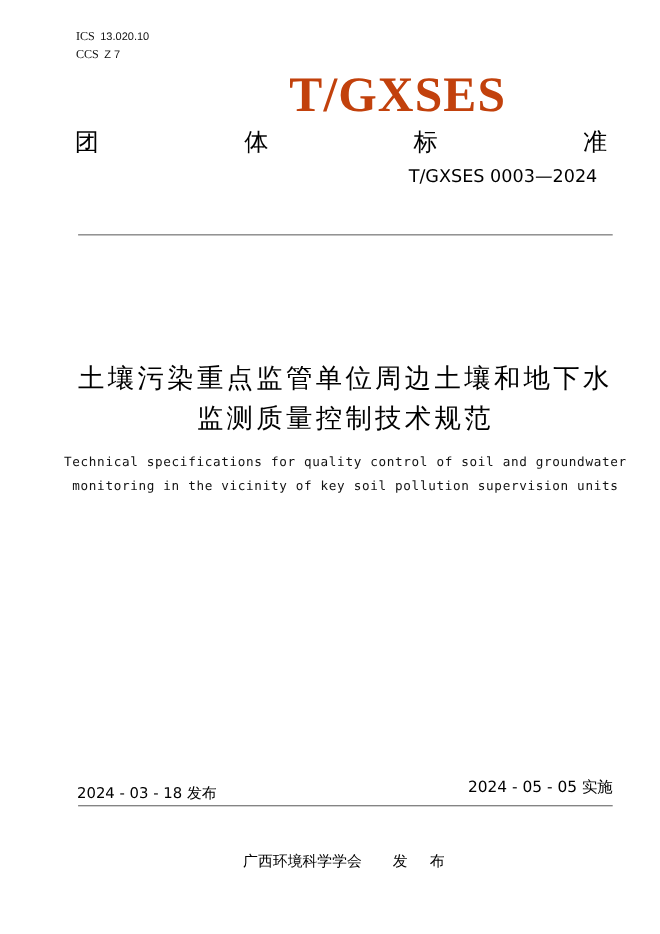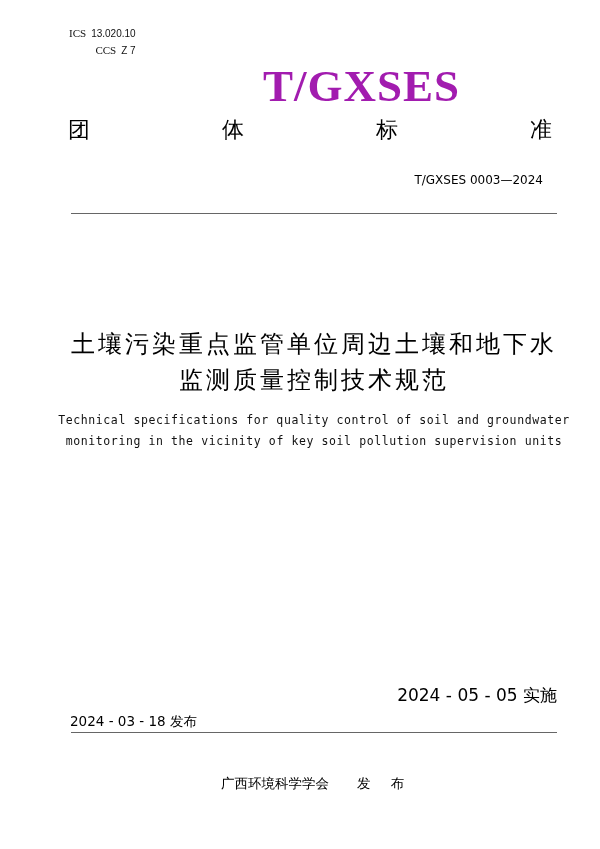--- a/index.html
+++ b/index.html
@@ -1,33 +1,33 @@
 <!DOCTYPE html>
 <html><head>
   <meta charset="utf-8">
   <style>
     html, body { margin: 0; padding: 0; background: #ffffff; }
     body {
       width: 600px; height: 849px; position: relative; overflow: hidden;
       font-family: "DejaVu Sans", sans-serif; color: #000;
     }
-    .abs { position: absolute; white-space: nowrap; text-align: right; }
+    .abs { position: absolute; white-space: nowrap; }
     .cls-codes { left: 69px; top: 25px; font-family: "Liberation Serif", serif; font-size: 11px; line-height: 17px; color: #111; }
     .cls-codes .row { display: block; }
     .cls-codes .num { font-family: "Liberation Sans", sans-serif; font-size: 10px; margin-left: 5px; }
-    .brand { left: 263px; top: 60px; font-family: "Liberation Serif", serif; font-weight: bold; font-size: 45px; letter-spacing: 1px; line-height: 52px; color: #a21caf; }
+    .brand { left: 263px; top: 60px; font-family: "Liberation Serif", serif; font-weight: bold; font-size: 45px; letter-spacing: 1px; line-height: 52px; color: #c2410c; }
     .std-type { left: 68px; top: 116px; width: 484px; display: flex; justify-content: space-between; font-size: 22px; line-height: 28px; }
-    .std-number { right: 57px; top: 171px; font-family: "DejaVu Sans", sans-serif; font-size: 12px; line-height: 18px; }
+    .std-number { right: 57px; top: 151px; font-family: "DejaVu Sans", sans-serif; font-size: 16px; line-height: 18px; }
     .rule { position: absolute; left: 71px; width: 486px; height: 0; border-top: 1.5px solid #666; }
     .title-cn { left: 0; width: 628px; top: 326px; text-align: center; font-size: 24px; line-height: 36px; letter-spacing: 3px; }
     .title-cn .line { display: block; }
     .title-en { left: 0; width: 628px; top: 410px; text-align: center; font-family: "DejaVu Sans Mono", monospace; font-size: 11.5px; line-height: 21px; letter-spacing: 0.6px; color: #111; }
     .title-en .line { display: block; }
     .date-issue { left: 70px; top: 711px; font-size: 13.5px; line-height: 20px; }
-    .date-impl { right: 43px; top: 685px; font-size: 17px; line-height: 20px; }
+    .date-impl { right: 43px; top: 706px; font-size: 14px; line-height: 20px; }
     .publisher { left: 221px; top: 773px; font-size: 13.5px; line-height: 20px; }
     .publisher .verb { margin-left: 28px; letter-spacing: 8px; margin-top: 12px; }
   </style>
 </head>
 <body>
 
 <div class="abs cls-codes">
   <span class="row">
     <span>ICS</span><span class="num">13.020.10</span>
   </span>

